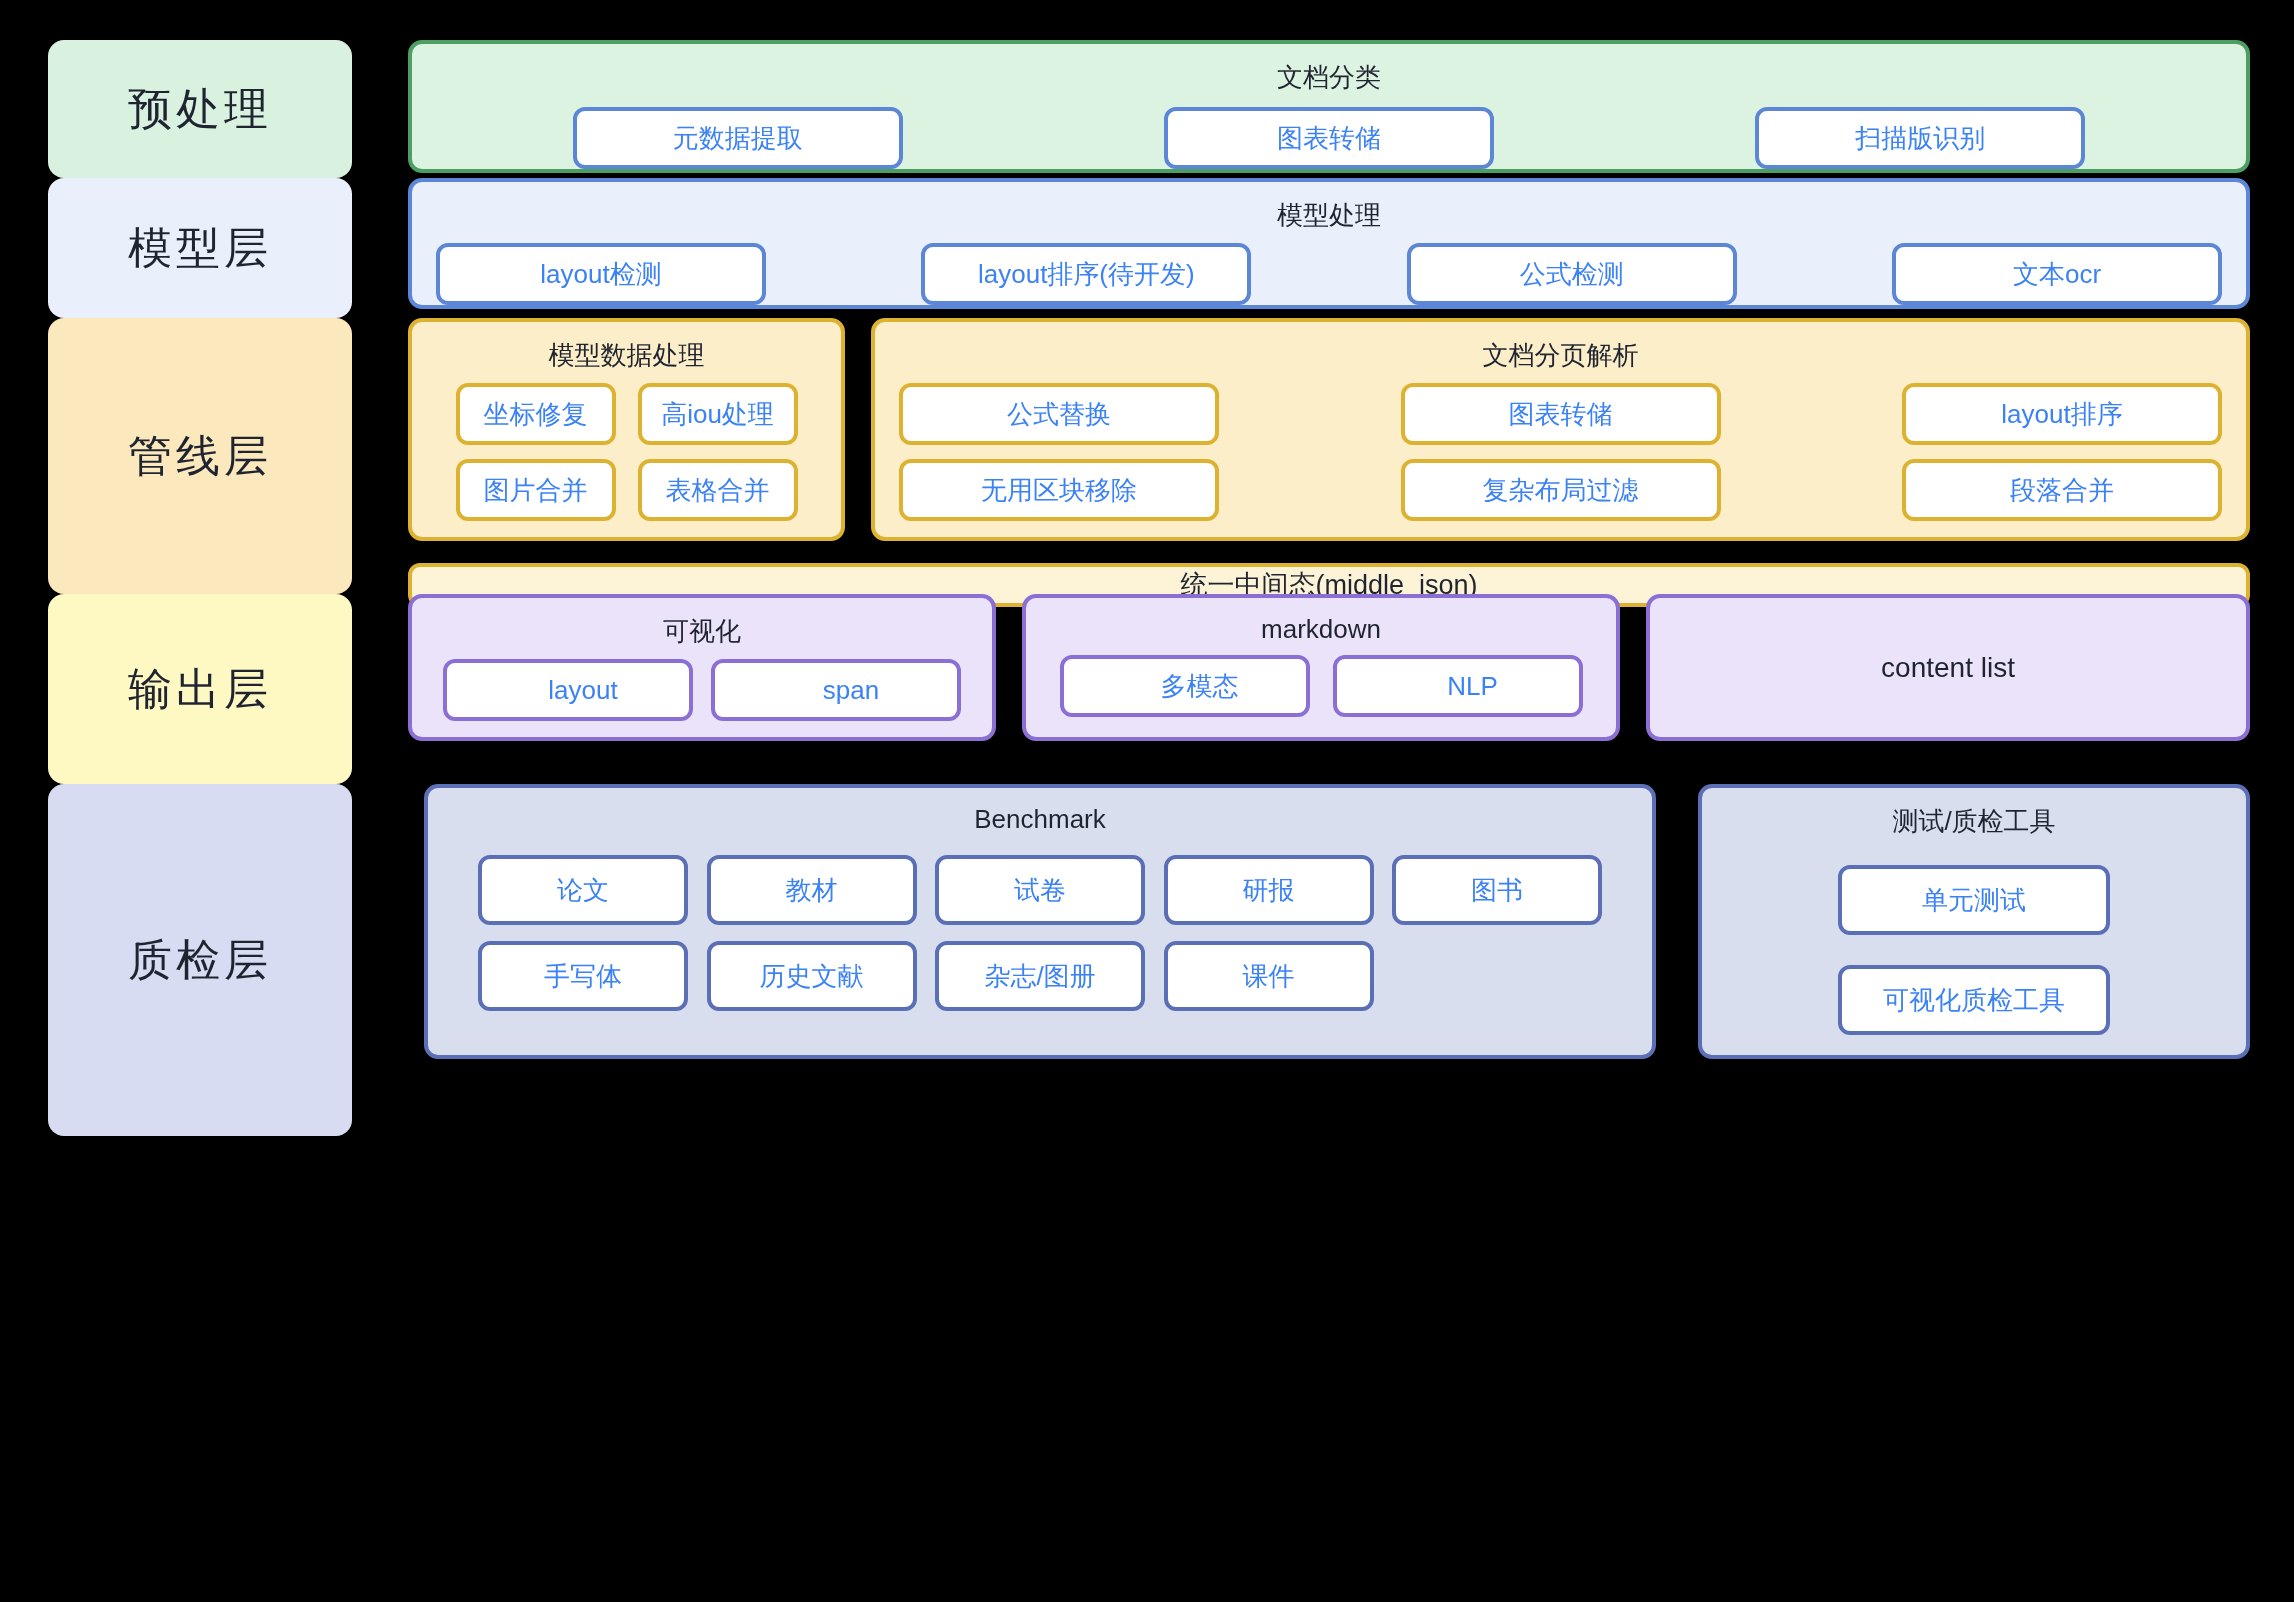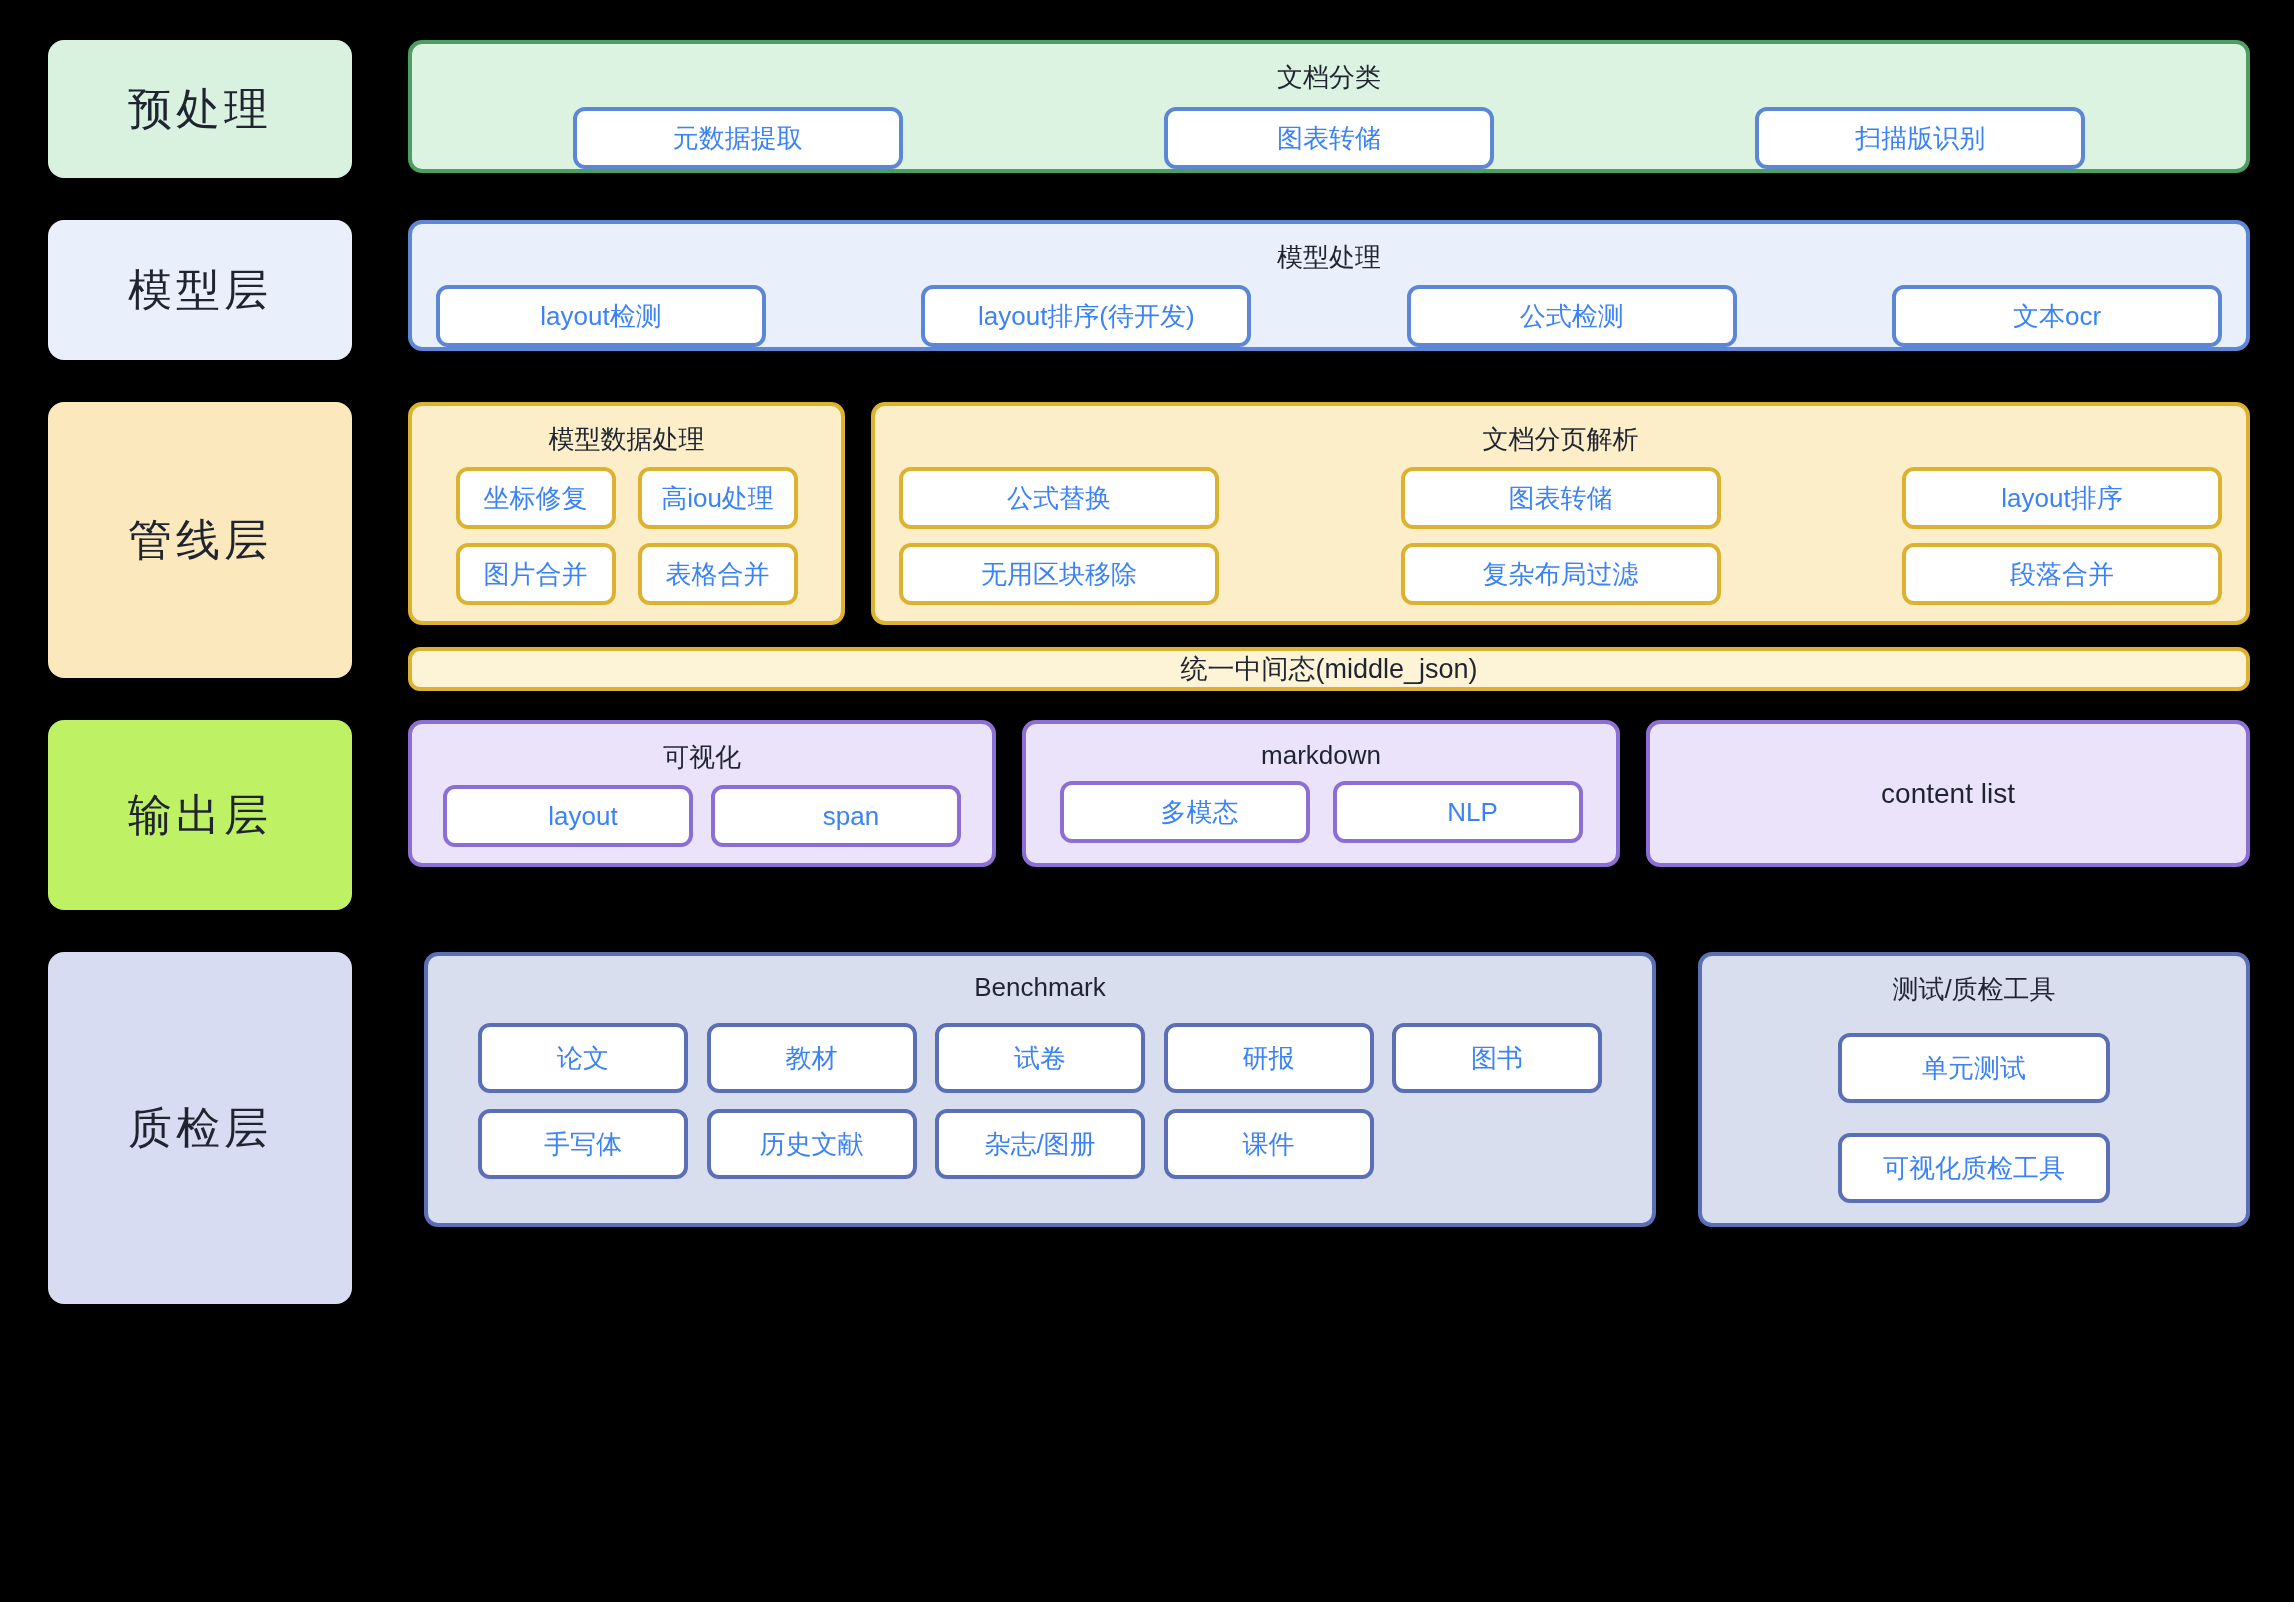--- a/index.html
+++ b/index.html
@@ -11,21 +11,20 @@
     font-family: "Liberation Sans", "DejaVu Sans", sans-serif;
     overflow: hidden;
   }
 
   .diagram {
     width: 2294px;
     height: 1446px;
     padding: 40px 44px 38px 48px;
     display: flex;
     flex-direction: column;
-    gap: 42px;
   }
 
   
   .row {
     display: flex;
     align-items: stretch;
     gap: 56px;
   }
 
   
@@ -122,21 +121,21 @@
     color: #1f2430;
     font-size: 27px;
     height: 62px;
     display: flex;
     align-items: center;
     justify-content: center;
     width: 100%;
   }
 
   
-  .chip-purple  { background: #bef264; }
+  .chip-purple  { background: #fef9c3; }
   .panel-purple { background: #ebe3fa; border-color: #8b6fd4; }
   .panel-purple .chip { border-color: #8b6fd4; padding-left: 48px; }
 
   
   .chip-slate  { background: #d7dcf2; }
   .panel-slate { background: #d9deef; border-color: #5a6fb5; margin-left: 16px; }
   .panel-slate .chip { border-color: #5a6fb5; }
 
   
   .row-preprocess { height: 138px; }

